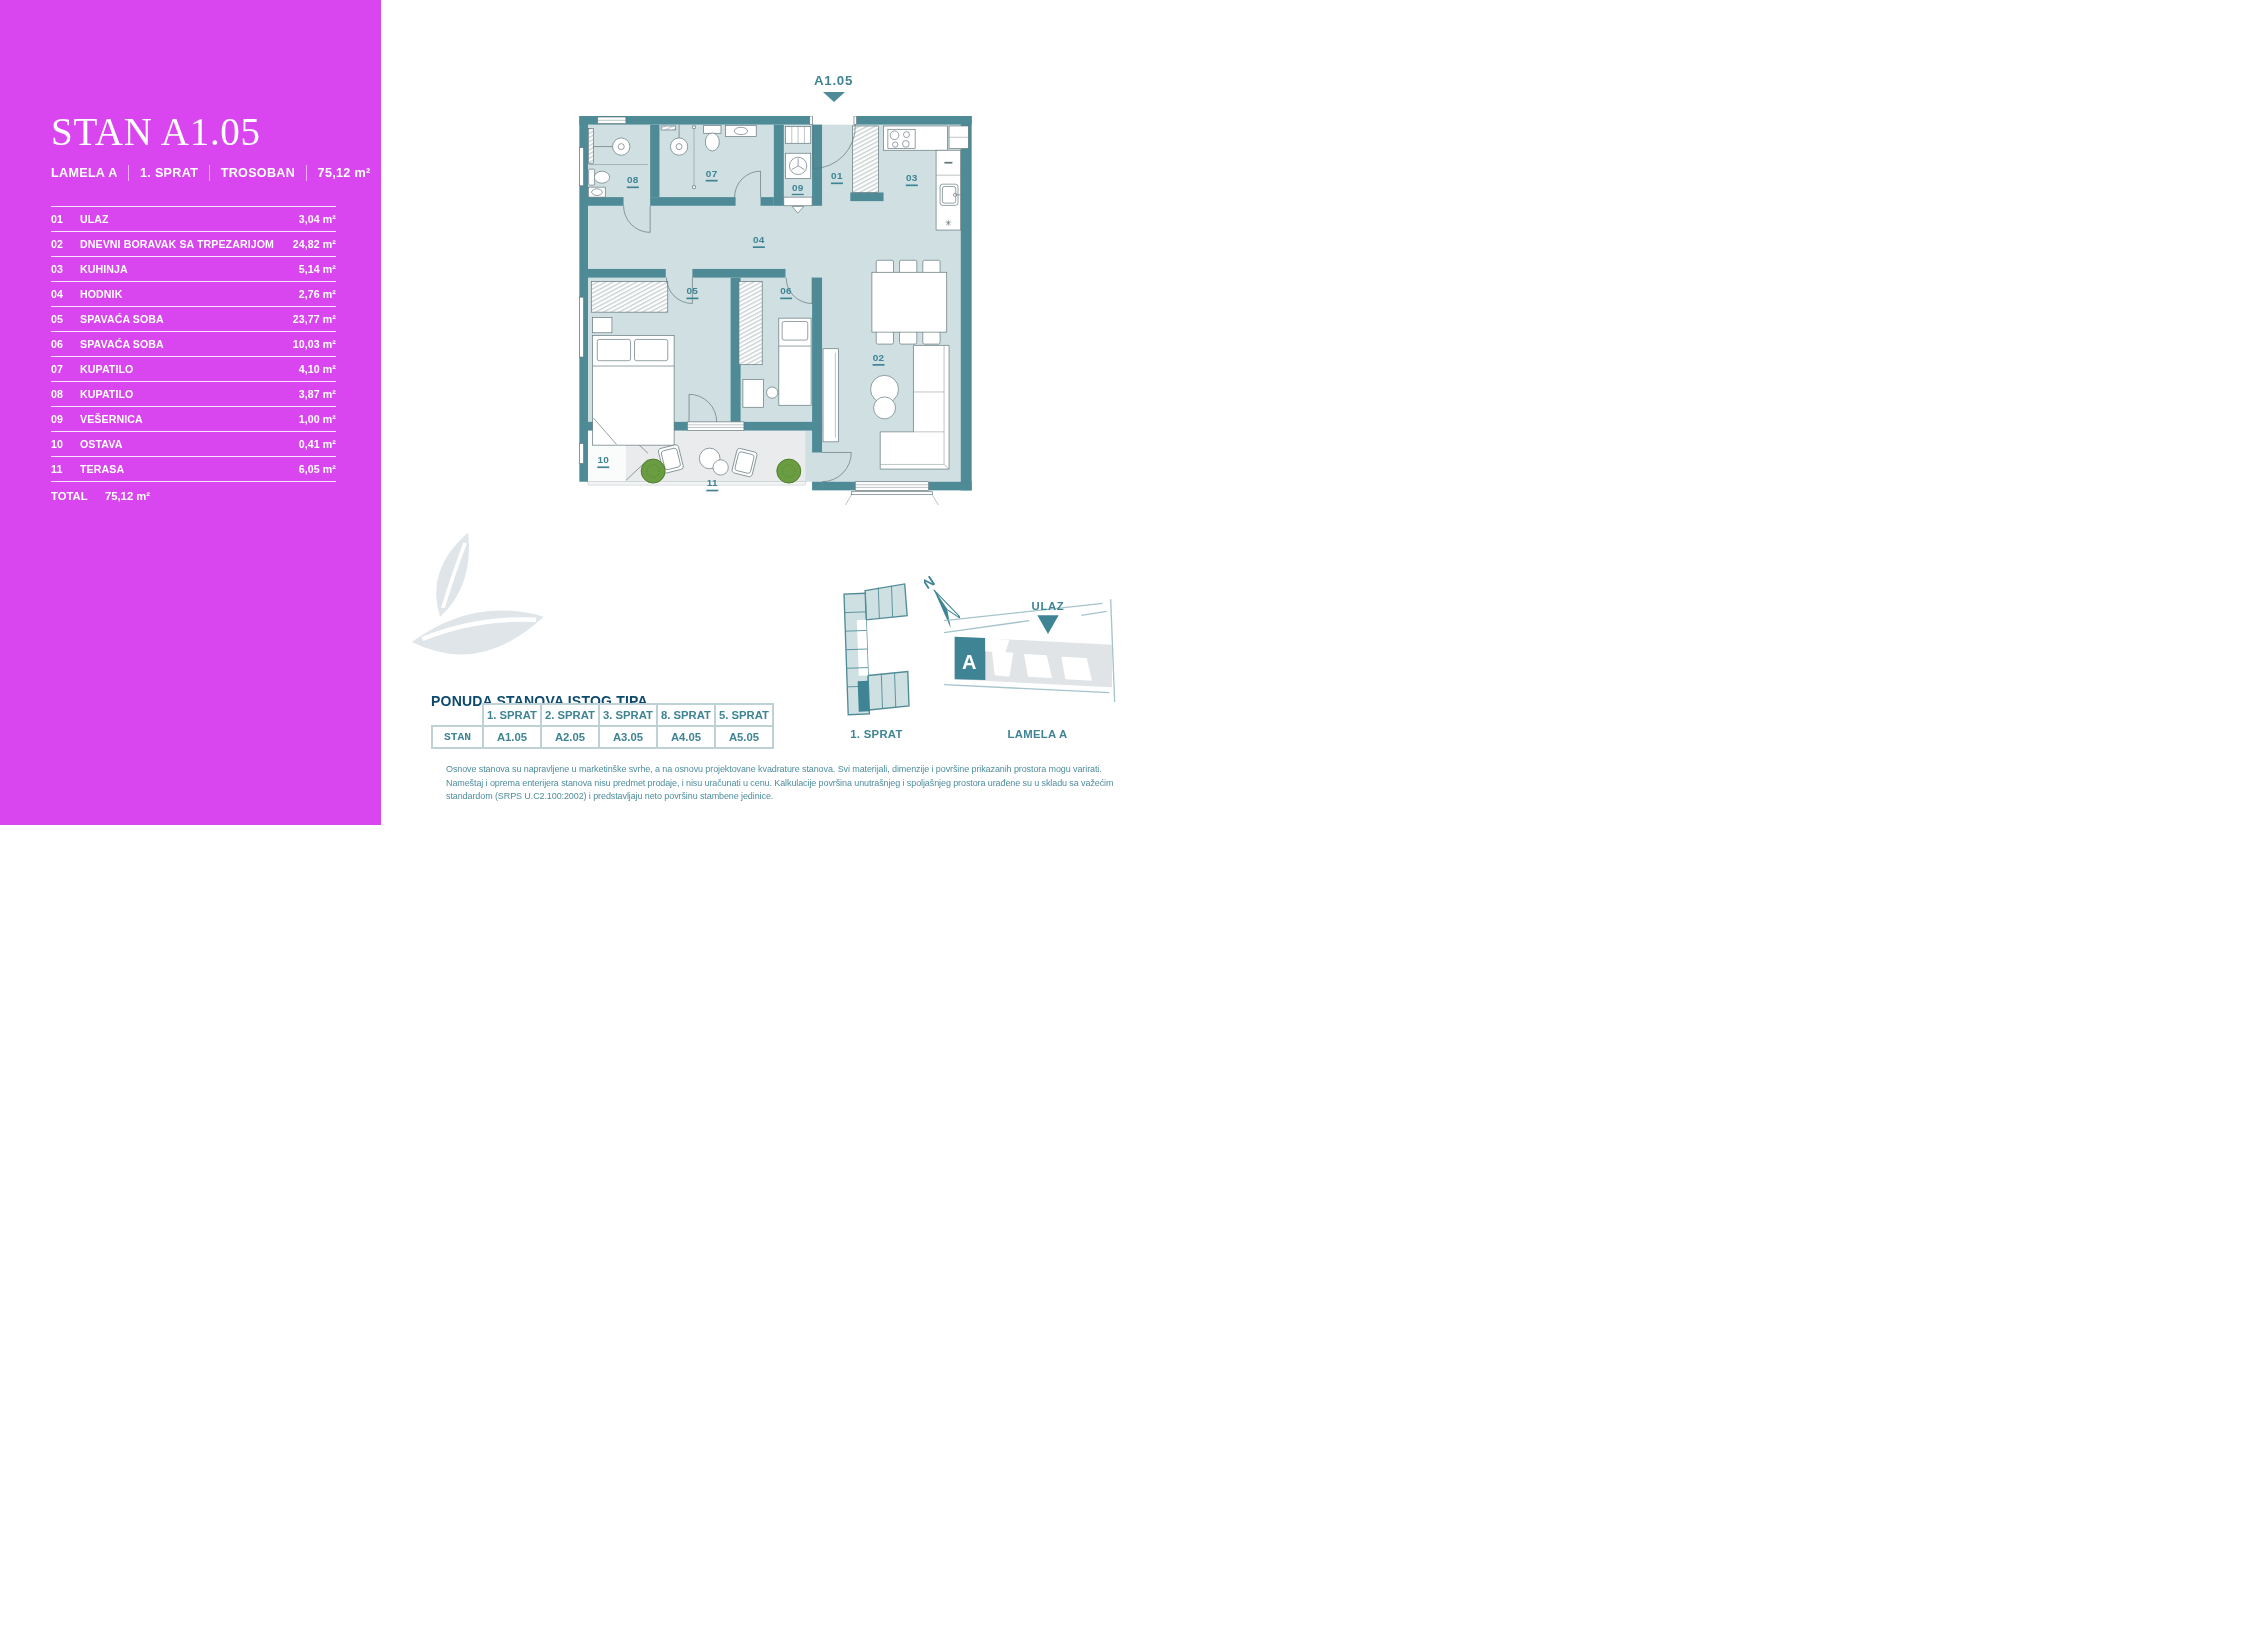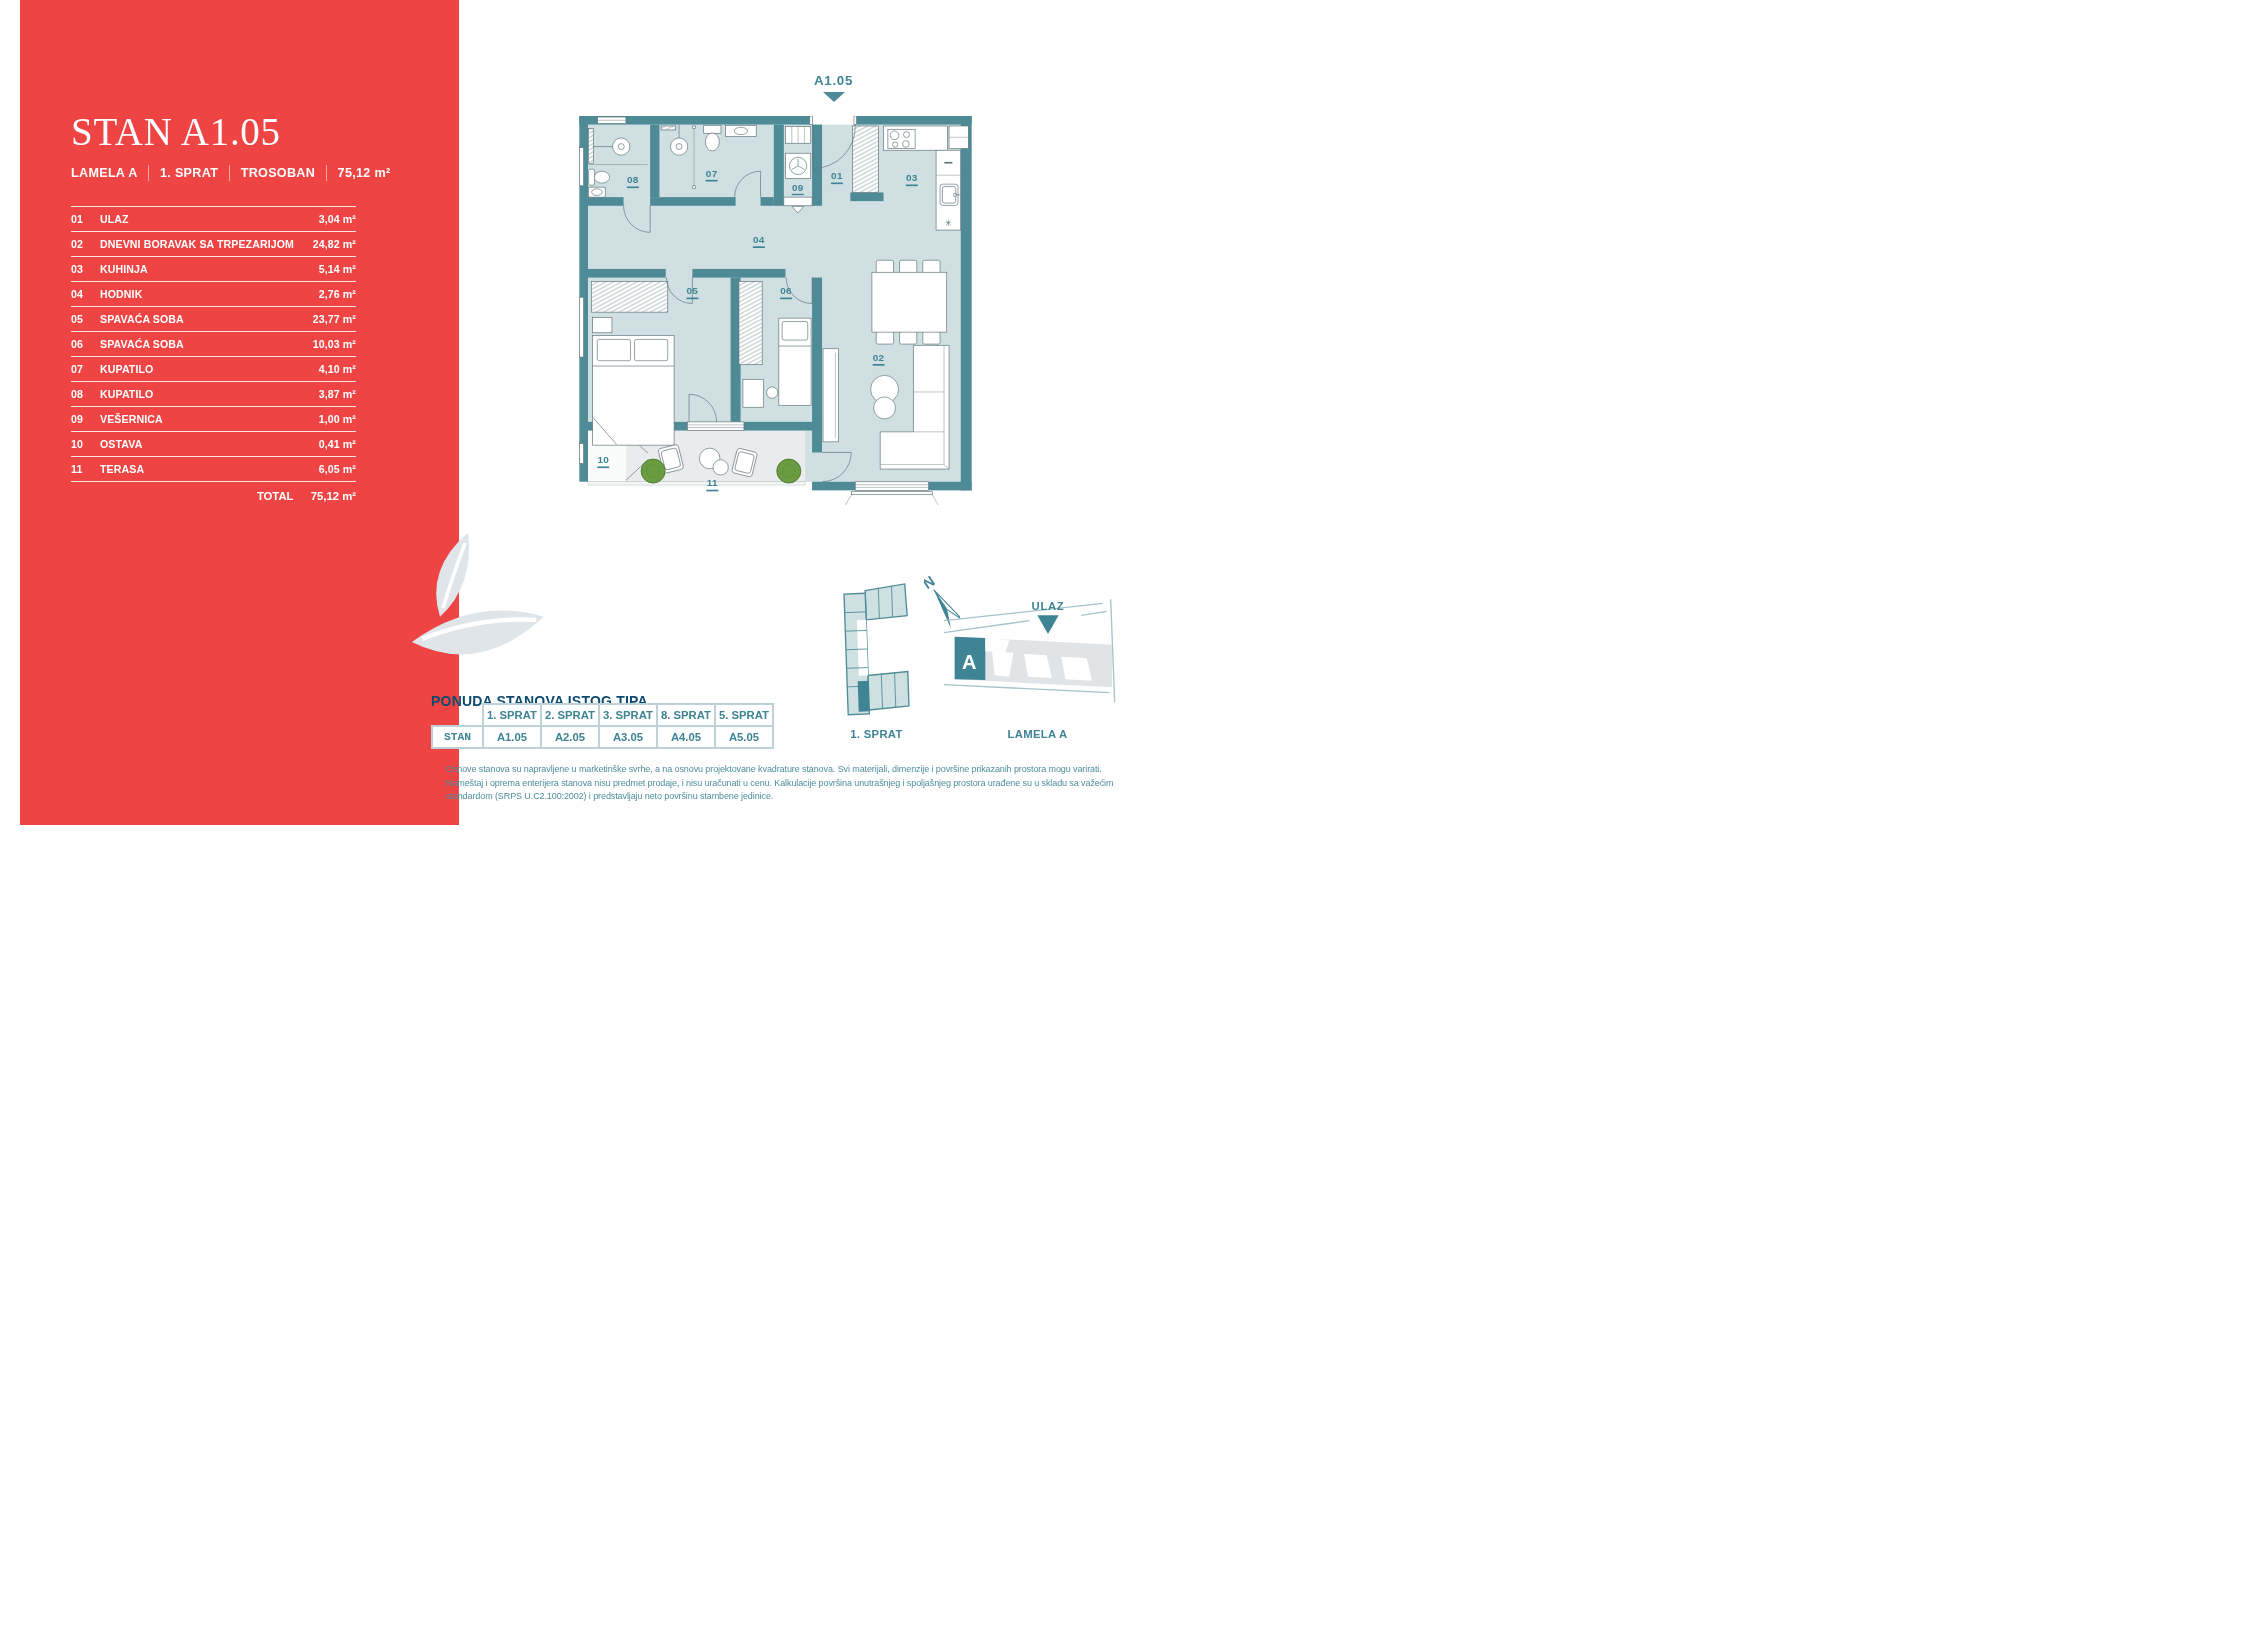--- a/index.html
+++ b/index.html
@@ -1,32 +1,32 @@
 <!DOCTYPE html>
 <html style="font-size:10.6px"><head>
 <meta charset="utf-8">
 <style>
   html,body{margin:0;padding:0;background:#ffffff;}
   .page{position:relative;width:1131px;height:825px;background:#fff;overflow:hidden;
         font-family:"Liberation Sans",sans-serif;}
   
-  .sidebar{position:absolute;left:0;top:0;width:439px;height:825px;background:#ef4444;margin-left:20px;}
+  .sidebar{position:absolute;left:0;top:0;width:381px;height:825px;background:#d946ef;}
   .title{position:absolute;left:51px;top:112px;margin:0;color:#fff;
          font-family:"Liberation Serif",serif;font-weight:400;font-size:39px;
          letter-spacing:0.7px;line-height:1;}
   .meta{position:absolute;left:51px;top:165px;display:flex;align-items:center;color:#fff;
         font-size:12.6px;font-weight:bold;letter-spacing:0.3px;white-space:nowrap;}
   .meta .sep{display:inline-block;width:1.3px;height:16px;background:rgba(255,255,255,.55);
         margin:0 10.6px;}
   .roomtable{position:absolute;left:51px;top:206px;width:285px;color:#fff;}
   .rrow{display:grid;grid-template-columns:29px 1fr auto;align-items:center;height:24px;
         border-top:0.7px solid rgba(255,255,255,.85);font-size:10.6px;font-weight:bold;
         letter-spacing:0.1px;}
   .rrow .ar{text-align:center;}
-  .trow{display:flex;justify-content:flex-end;gap:17.3px;align-items:center;height:28px;
+  .trow{display:flex;gap:17.3px;align-items:center;height:28px;
         border-top:0.7px solid rgba(255,255,255,.85);font-size:11.3px;font-weight:bold;}
   
   .unit-marker{position:absolute;left:807px;top:73px;width:53px;text-align:center;}
   .unit-marker .lbl{color:#3e8494;font-size:13.3px;font-weight:bold;letter-spacing:0.7px;}
   .unit-marker .tri{width:0;height:0;margin:4px auto 0;
         border-left:11.3px solid transparent;border-right:11.3px solid transparent;
         border-top:10px solid #4e8b96;}
   
   .floorplan{position:absolute;left:579px;top:116px;}
   .leaf{position:absolute;left:403px;top:531px;}

